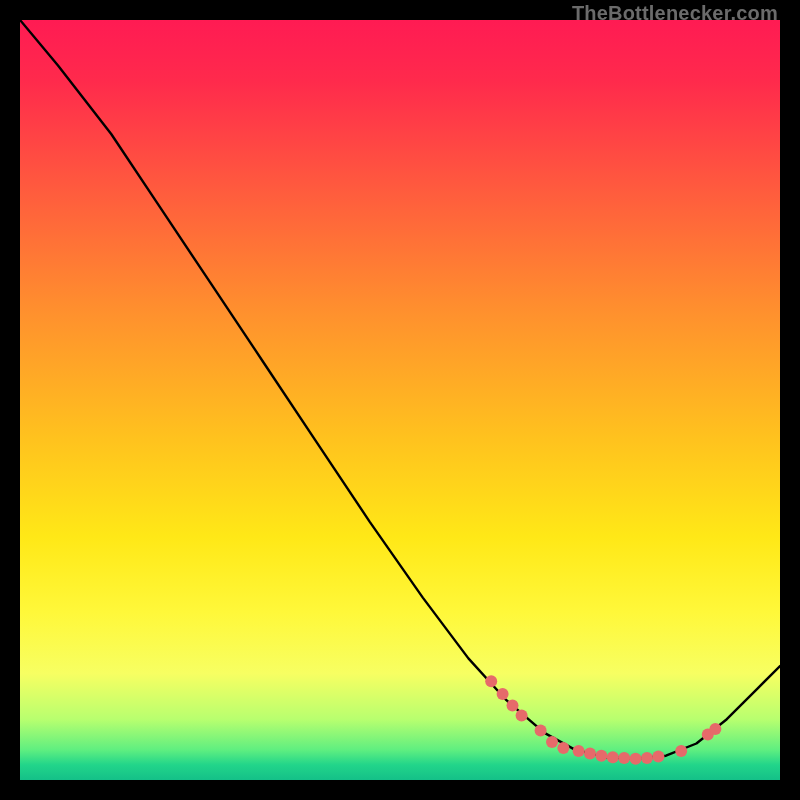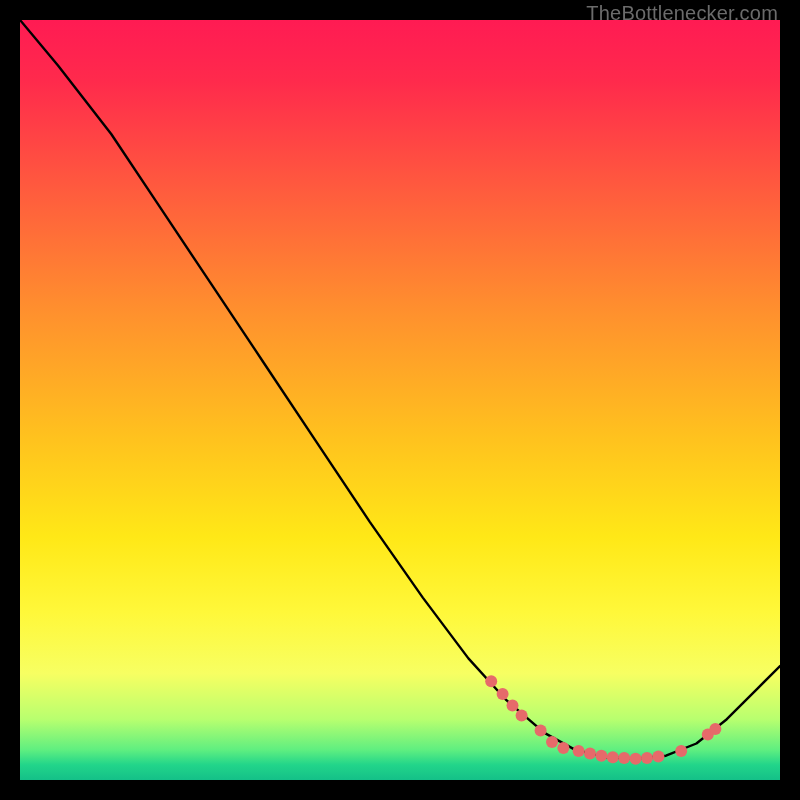--- a/index.html
+++ b/index.html
@@ -45,20 +45,21 @@
     height: 760px;
   }
   .watermark {
     position: absolute;
     top: 2px;
     right: 22px;
     color: #6b6b6b;
     font-size: 20px;
     letter-spacing: 0.2px;
     user-select: none;
+    font-weight: bold;
   }
 </style>
 </head>
 <body>
 
 <span class="watermark">TheBottlenecker.com</span>
 
 <div class="frame">
   <div class="gradient-bg"></div>
   <svg class="curve-svg" viewBox="0 0 760 760" preserveAspectRatio="none">

